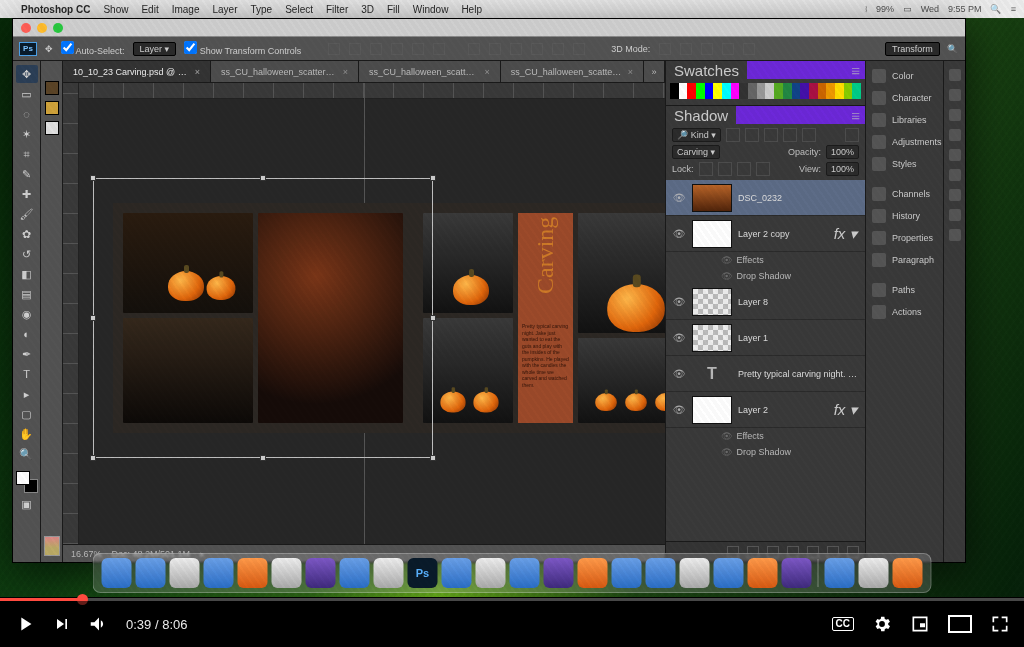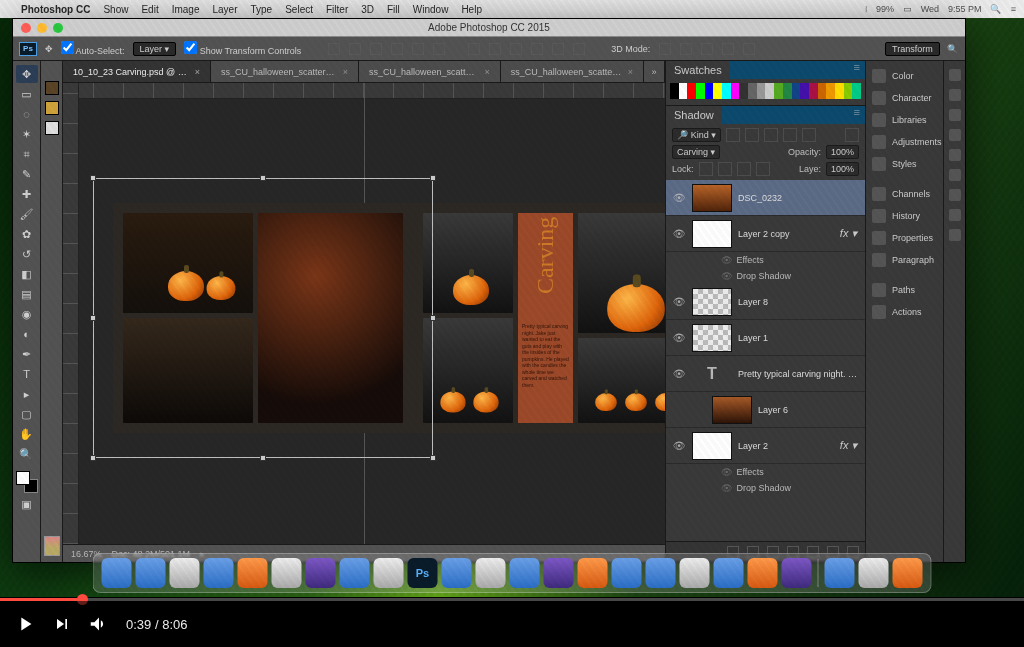--- a/index.html
+++ b/index.html
@@ -188,21 +188,21 @@
     height:18px;background:var(--ps-chrome-2);border-top:1px solid var(--ps-stroke);
     display:flex;align-items:center;padding:0 8px;gap:10px;font-size:9px;color:#b8b8b8;
   }
 
   
   .rightpanels{
     width:200px;background:var(--ps-panel);border-left:1px solid var(--ps-stroke);
     display:flex;flex-direction:column;
   }
   .panel{border-bottom:1px solid var(--ps-stroke);}
-  .panel-tabs{display:flex;height:18px;align-items:flex-start;font-size:11px;background:#0c4a6e;}
+  .panel-tabs{display:flex;height:18px;align-items:flex-end;font-size:15px;background:#6d28d9;}
   .panel-tabs .ptab{padding:0 8px;color:#ccc;height:100%;display:flex;align-items:center;}
   .panel-tabs .ptab.active{background:var(--ps-panel);}
   .panel-tabs .menu{margin-left:auto;padding:0 5px;opacity:.6;}
 
   .swatches-grid{display:grid;grid-template-columns:repeat(22,1fr);gap:0;padding:4px 4px 6px;}
   .sw-cell{height:8px;}
 
   .layers-options{display:flex;flex-direction:column;gap:3px;padding:4px 6px;font-size:9px;background:var(--ps-panel);}
   .layers-options .row{display:flex;align-items:center;gap:5px;}
   .layers-options select,.layers-options .field{background:#2c2c2c;border:1px solid #1b1b1b;color:#ccc;font-size:9px;padding:1px 4px;border-radius:2px;}
@@ -215,21 +215,21 @@
   .layer-row.selected{background:var(--ps-selected);}
   .eye{width:14px;text-align:center;opacity:.85;}
   .thumb{width:40px;height:28px;background:#555;border:1px solid #111;flex-shrink:0;position:relative;overflow:hidden;}
   .thumb.text{background:none;border:none;color:#b8b8b8;font-size:16px;font-weight:700;display:flex;align-items:center;justify-content:center;}
   .thumb.white{background:#fff;}
   .thumb.check{background:repeating-conic-gradient(#bbb 0 25%,#eee 0 50%) 0 0/10px 10px;}
   .thumb.photo1{background:linear-gradient(#b86428,#51240b);}
   .thumb.photo2{background:linear-gradient(#a85a27,#2d1408);}
   .thumb.photo3{background:linear-gradient(#8f4d23,#3a1c0c);}
   .layer-name{flex:1;font-size:9px;color:#ddd;white-space:nowrap;overflow:hidden;text-overflow:ellipsis;}
-  .fx-tag{font-style:italic;font-size:11px;color:#ccc;margin-left:auto;margin-right:2px;}
+  .fx-tag{font-style:italic;font-size:15px;color:#ccc;margin-left:auto;margin-right:2px;}
   .fx-sub{padding-left:55px;font-size:9px;color:#bbb;min-height:16px;display:flex;align-items:center;gap:4px;}
   .fx-sub .dot-g{opacity:.4;}
 
   .layers-foot{height:20px;border-top:1px solid var(--ps-stroke);background:#353535;display:flex;align-items:center;justify-content:flex-end;gap:8px;padding:0 6px;}
   .layers-foot .fico{width:12px;height:12px;opacity:.7;border:1px solid #666;}
 
   
   .panel-rail{
     width:78px;background:var(--ps-panel);border-left:1px solid var(--ps-stroke);
     display:flex;flex-direction:column;padding-top:4px;
@@ -304,21 +304,20 @@
     </span>
   </div>
 
   <div class="ps-window">
     <div class="titlebar">
       <div class="traffic">
         <span class="dot r"></span>
         <span class="dot y"></span>
         <span class="dot g"></span>
       </div>
-      <div class="titlebar-title">Adobe Photoshop CC 2015</div>
     </div>
 
     <div class="optionsbar">
       <span class="ps-badge">Ps</span>
       <span>✥</span>
       <label><input type="checkbox" checked="" style=""> <span>Auto-Select:</span></label>
       <span class="sel"><span>Layer</span> ▾</span>
       <label><input type="checkbox" checked="" style=""> <span>Show Transform Controls</span></label>
       <span style="width:10px"></span>
       <span class="align-ico"></span>
@@ -543,21 +542,21 @@
               <span class="field"><span>Carving</span> ▾</span>
               <span style="margin-left:auto">Opacity:</span>
               <span class="field">100%</span>
             </div>
             <div class="row">
               <span>Lock:</span>
               <span class="ico-btn"></span>
               <span class="ico-btn"></span>
               <span class="ico-btn"></span>
               <span class="ico-btn"></span>
-              <span style="margin-left:auto">Laye:</span>
+              <span style="margin-left:auto">View:</span>
               <span class="field">100%</span>
             </div>
           </div>
           <div class="layers-list" id="layers-list">
               <div class="layer-row selected">
                 <div class="eye">👁</div>
                 <div class="thumb photo1"></div>
                 <div class="layer-name">DSC_0232</div>
               </div>
               <div class="layer-row">
@@ -575,25 +574,20 @@
               </div>
               <div class="layer-row">
                 <div class="eye">👁</div>
                 <div class="thumb check"></div>
                 <div class="layer-name">Layer 1</div>
               </div>
               <div class="layer-row">
                 <div class="eye">👁</div>
                 <div class="thumb text">T</div>
                 <div class="layer-name">Pretty typical carving night.  Jake just wa...</div>
-              </div>
-              <div class="layer-row" style="padding-left: 26px;">
-                <div class="eye"></div>
-                <div class="thumb photo2"></div>
-                <div class="layer-name">Layer 6</div>
               </div>
               <div class="layer-row">
                 <div class="eye">👁</div>
                 <div class="thumb white"></div>
                 <div class="layer-name">Layer 2</div>
                 <div class="fx-tag">fx ▾</div>
               </div>
               <div class="fx-sub"><span class="dot-g">👁</span> Effects</div>
               <div class="fx-sub"><span class="dot-g">👁</span> Drop Shadow</div>
             </div>
@@ -716,13 +710,38 @@
       </svg>
   </div>
   <div class="yt-btn">
     <svg width="22" height="22" viewBox="0 0 24 24">
         <path d="M3 10v4h4l5 5V5L7 10H3zm13.5 2a4.5 4.5 0 0 0-2.5-4v8a4.5 4.5 0 0 0 2.5-4z"></path>
       </svg>
   </div>
   <div class="yt-time">
     <span>0:39</span> / <span>8:06</span>
   </div>
+  <div class="yt-right">
+    <div class="yt-btn">
+        <span class="cc-badge">CC</span>
+      </div>
+    <div class="yt-btn">
+      <svg width="20" height="20" viewBox="0 0 24 24">
+          <path d="M19.4 13a7.5 7.5 0 0 0 .1-1 7.5 7.5 0 0 0-.1-1l2.1-1.6-2-3.5-2.5 1a7.6 7.6 0 0 0-1.7-1l-.4-2.6h-4l-.4 2.6a7.6 7.6 0 0 0-1.7 1l-2.5-1-2 3.5L6.5 11a7.5 7.5 0 0 0-.1 1 7.5 7.5 0 0 0 .1 1l-2.1 1.6 2 3.5 2.5-1a7.6 7.6 0 0 0 1.7 1l.4 2.6h4l.4-2.6a7.6 7.6 0 0 0 1.7-1l2.5 1 2-3.5zM12 15.5A3.5 3.5 0 1 1 15.5 12 3.5 3.5 0 0 1 12 15.5z"></path>
+        </svg>
+    </div>
+    <div class="yt-btn">
+      <svg width="20" height="20" viewBox="0 0 24 24">
+          <path d="M21 3H3v18h18V3zm-2 16H5V5h14v14zm-7-3h6v-5h-6v5z"></path>
+        </svg>
+    </div>
+    <div class="yt-btn">
+      <svg width="24" height="18" viewBox="0 0 24 18">
+          <rect x="1" y="1" width="22" height="16" fill="none" stroke="#fff" stroke-width="2"></rect>
+        </svg>
+    </div>
+    <div class="yt-btn">
+      <svg width="20" height="20" viewBox="0 0 24 24">
+          <path d="M3 3h7v2H5v5H3V3zm18 0v7h-2V5h-5V3h7zM3 21v-7h2v5h5v2H3zm18 0h-7v-2h5v-5h2v7z"></path>
+        </svg>
+    </div>
+  </div>
 </div>
 
 </body></html>

